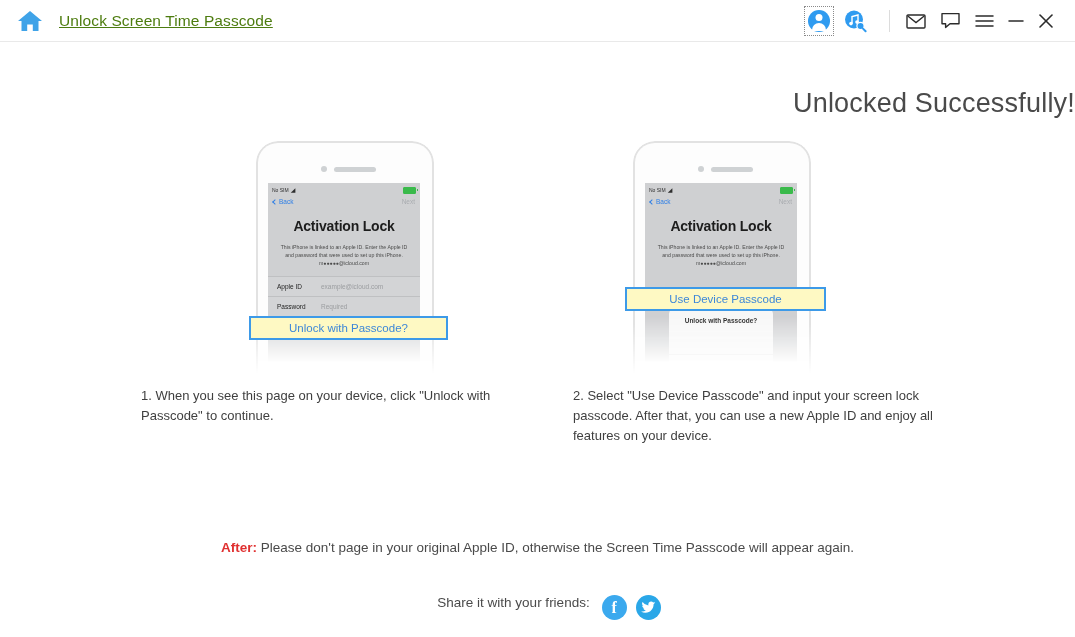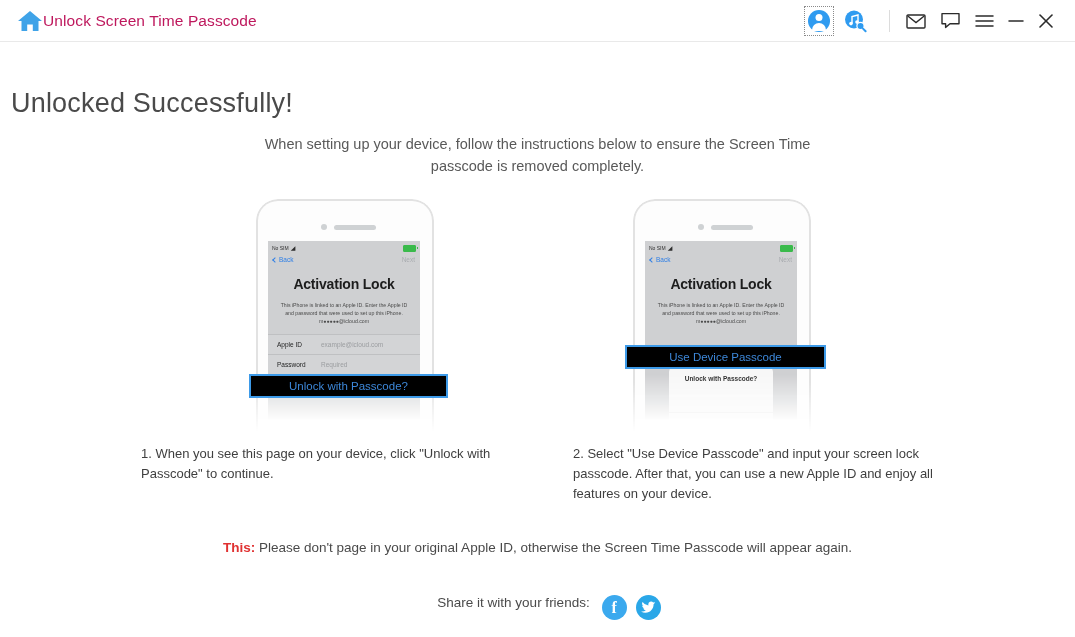--- a/index.html
+++ b/index.html
@@ -15,21 +15,21 @@
   
   .titlebar{
     position:absolute;left:0;top:0;width:1075px;height:41px;
     background:#fff;border-bottom:1px solid #e9e9e9;
     display:flex;align-items:center;
   }
   .home-icon{
     margin-left:17px;width:26px;height:24px;position:relative;flex:none;
   }
   .app-title{
-    margin-left:0;font-size:15.5px;color:#be185d;letter-spacing:.1px;
+    margin-left:16px;font-size:15.5px;color:#4d7c0f;letter-spacing:.1px;text-decoration:underline;
   }
   .tb-right{
     margin-left:auto;display:flex;align-items:center;height:41px;
   }
   .tb-btn{
     width:34px;height:30px;display:flex;align-items:center;justify-content:center;
     cursor:default;
   }
   .avatar-btn{
     width:28px;height:28px;display:flex;align-items:center;justify-content:center;
@@ -54,21 +54,21 @@
   .win-btn{
     width:30px;height:30px;display:flex;align-items:center;justify-content:center;
   }
   .win-btn:last-child{margin-right:14px;}
 
   
   .content{
     position:absolute;left:0;top:41px;width:1075px;height:596px;
   }
   .headline{
-    text-align:left;font-size:27px;color:#4a4a4a;font-weight:400;
+    text-align:right;font-size:27px;color:#4a4a4a;font-weight:400;
     margin-top:47px;letter-spacing:.2px;padding-left:11px;
   }
   .subtitle{
     text-align:center;font-size:14.5px;color:#595959;
     line-height:22px;margin:14px auto 0;width:600px;
   }
 
   
   .phones{
     position:relative;width:948px;height:235px;margin-top:22px;
@@ -139,21 +139,21 @@
     height:19px;display:flex;align-items:center;
     border-bottom:1px solid #bfc0c2;padding-left:9px;
     background:rgba(255,255,255,.10);
   }
   .field-label{font-size:6.5px;color:#1d1d1d;width:44px;}
   .field-ph{font-size:6.5px;color:#9b9da0;}
 
   
   .cta{
     position:absolute;height:24px;
-    border:2px solid #3d9ae8;background:#000000;
+    border:2px solid #3d9ae8;background:#fef9c3;
     display:flex;align-items:center;justify-content:center;
     font-size:11.5px;color:#3d87d8;
     box-sizing:border-box;z-index:6;
   }
   .cta.left-cta{left:-7px;top:175px;width:199px;}
   .cta.right-cta{left:-8px;top:146px;width:201px;}
 
   
   .alert{
     position:absolute;left:24px;top:125px;width:104px;
@@ -267,21 +267,20 @@
           <line x1="15" y1="3" x2="3" y2="15"></line>
         </g>
       </svg>
     </div>
   </div>
 </div>
 
 <div class="content">
 
   <div class="headline">Unlocked Successfully!</div>
-  <div class="subtitle">When setting up your device, follow the instructions below to ensure the Screen Time passcode is removed completely.</div>
 
   <div class="phones">
 
     <div class="phone left">
       <div class="phone-body">
         <div class="cam"></div>
         <div class="speaker"></div>
       </div>
 
       <div class="screen">
@@ -352,21 +351,21 @@
 
   </div>
 
   <div class="captions">
     <div class="cap one">1. When you see this page on your device, click "Unlock with Passcode" to continue.</div>
     <div class="cap two">2. Select "Use Device Passcode" and input your screen lock passcode. After that, you can use a new Apple ID and enjoy all features on your device.</div>
   </div>
 </div>
 
 <div class="note">
-  <b>This:</b><span> Please don't page in your original Apple ID, otherwise the Screen Time Passcode will appear again.</span>
+  <b>After:</b><span> Please don't page in your original Apple ID, otherwise the Screen Time Passcode will appear again.</span>
 </div>
 
 <div class="share">
   <span class="share-label">Share it with your friends:</span>
   <span class="soc fb">f</span>
   <span class="soc tw">
     <svg width="15" height="13" viewBox="0 0 15 13">
       <path d="M14.4 1.8c-.5.24-1.05.4-1.63.47.59-.35 1.04-.9 1.25-1.57-.55.33-1.16.56-1.8.69A2.86 2.86 0 0 0 7.37 3.9c0 .23.02.45.07.66A8.12 8.12 0 0 1 1.56.99a2.86 2.86 0 0 0 .88 3.82 2.8 2.8 0 0 1-1.29-.36v.04c0 1.38.98 2.54 2.29 2.8-.24.07-.49.1-.75.1-.18 0-.36-.02-.53-.05a2.87 2.87 0 0 0 2.67 2A5.75 5.75 0 0 1 .7 10.53c-.23 0-.46-.01-.69-.04a8.1 8.1 0 0 0 4.4 1.3c5.28 0 8.16-4.4 8.16-8.22l-.01-.37c.56-.41 1.05-.92 1.44-1.5z" fill="#fff"></path>
     </svg>
   </span>

